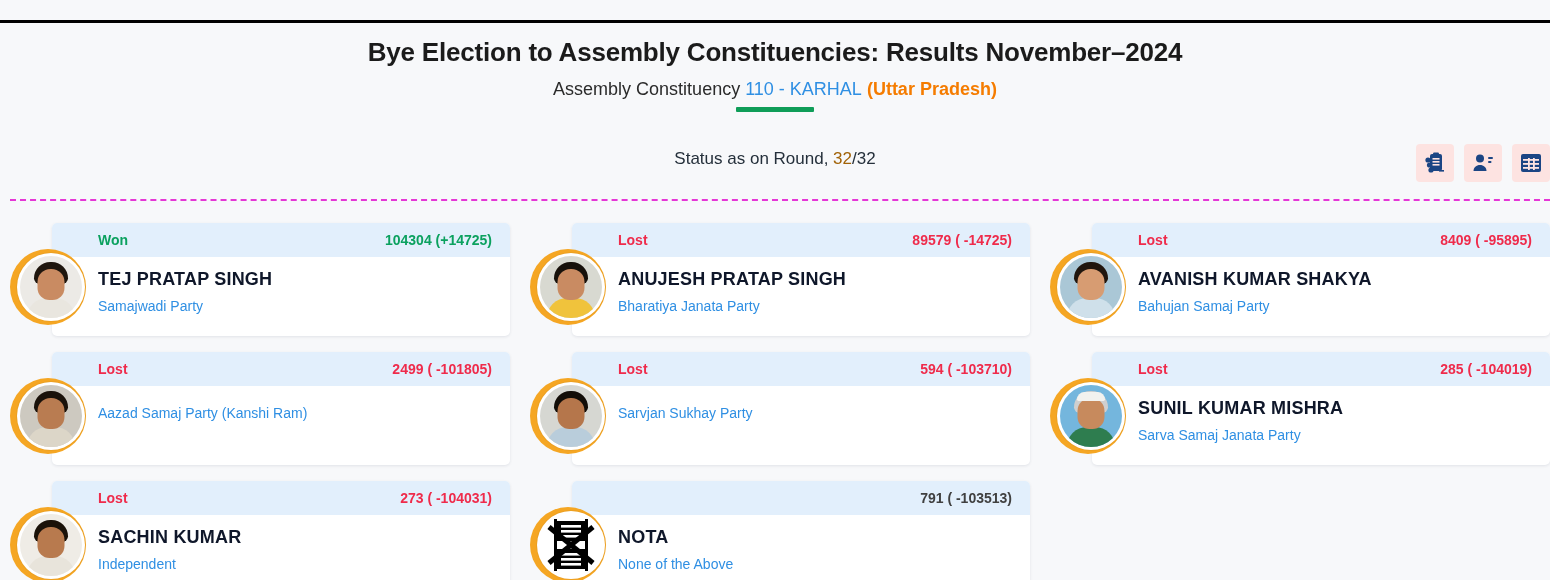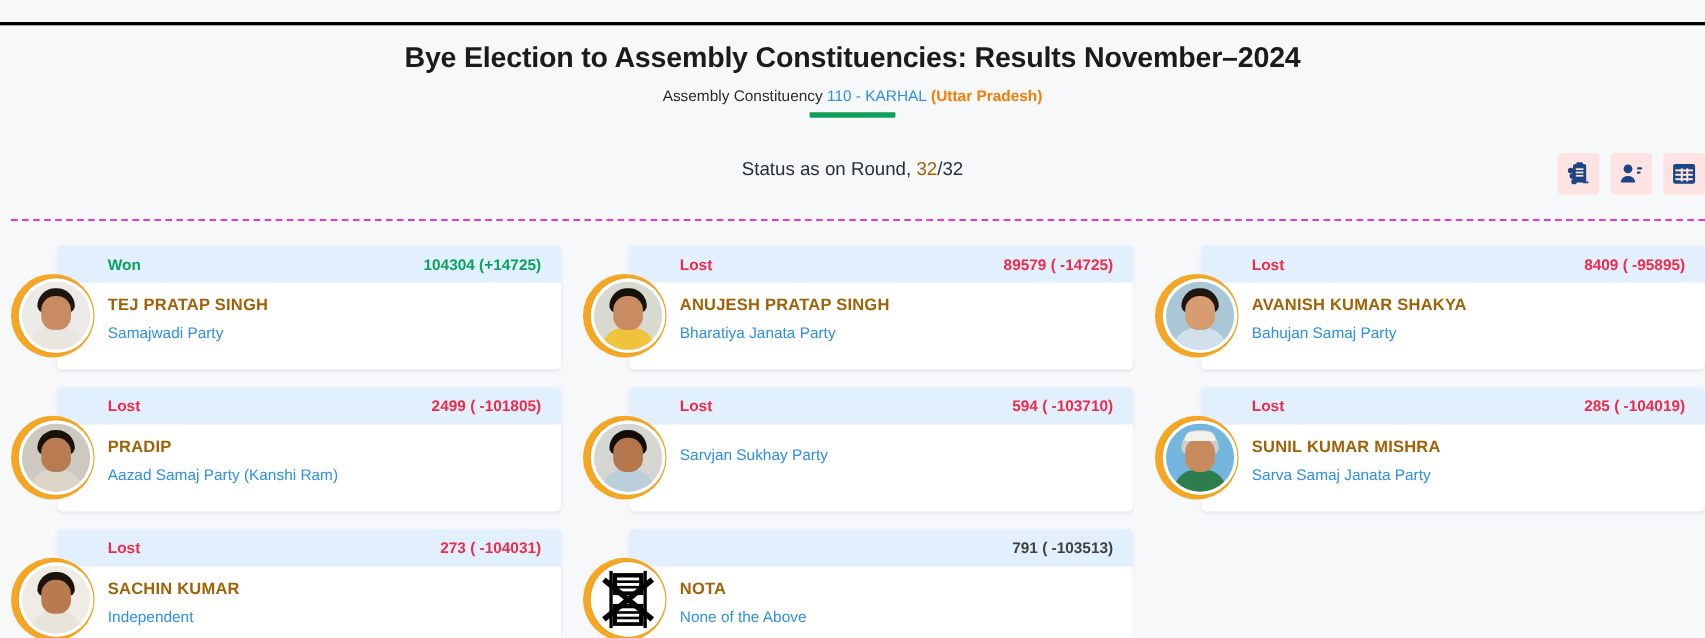--- a/index.html
+++ b/index.html
@@ -19,21 +19,21 @@
   }
 
   
   .header { padding-top: 13px; text-align: center; }
   .main-title {
     font-size: 26px; font-weight: bold; letter-spacing: -0.2px;
     color: #1b1b1b; line-height: 1.25;
   }
   .sub-title {
     margin-top: 10px;
-    font-size: 14px; color: #2b2b2b; line-height: 1.2;
+    font-size: 18px; color: #2b2b2b; line-height: 1.2;
   }
   .sub-title .ac-code { color: #2f8fe3; font-weight: 500; }
   .sub-title .state { color: #f57c00; font-weight: bold; }
   .green-rule {
     width: 78px; height: 5px; background: #0f9d58;
     margin: 7px auto 0; border-radius: 1px;
   }
 
   
   .status-row {
@@ -99,21 +99,21 @@
     padding: 0 18px 0 46px;
   }
   .status-label { font-size: 14px; font-weight: bold; }
   .votes { font-size: 14px; font-weight: bold; }
   .st-won  { color: #0ba15f; }
   .st-lost { color: #ef2b4b; }
   .st-none { color: #404040; text-align: right; }
 
   .card-body { padding: 12px 18px 0 46px; }
   .cand-name {
-    font-size: 15px; font-weight: bold; color: #a16207;
+    font-size: 18px; font-weight: bold; color: #0f172a;
     letter-spacing: 0.2px; line-height: 1.2;
   }
   .cand-party {
     margin-top: 7px;
     font-size: 14px; color: #2f8fe3; line-height: 1.2;
   }
 
   
   .avatar {
     position: absolute;
@@ -300,21 +300,20 @@
               <div class="face" style="background:#b97c51"></div>
             </div>
           </div>
         </div>
         <div class="card">
           <div class="card-head">
             <span class="status-label st-lost">Lost</span>
             <span class="votes st-lost">2499 ( -101805)</span>
           </div>
           <div class="card-body">
-            <div class="cand-name">PRADIP</div>
             <div class="cand-party">Aazad Samaj Party (Kanshi Ram)</div>
           </div>
         </div>
       </div>
       <div class="cand-slot">
         <div class="avatar">
           <div class="avatar-inner">
             <div class="photo">
               <div class="bg" style="background:#d6d7d2"></div>
               <div class="body" style="background:#b9cddb"></div>

